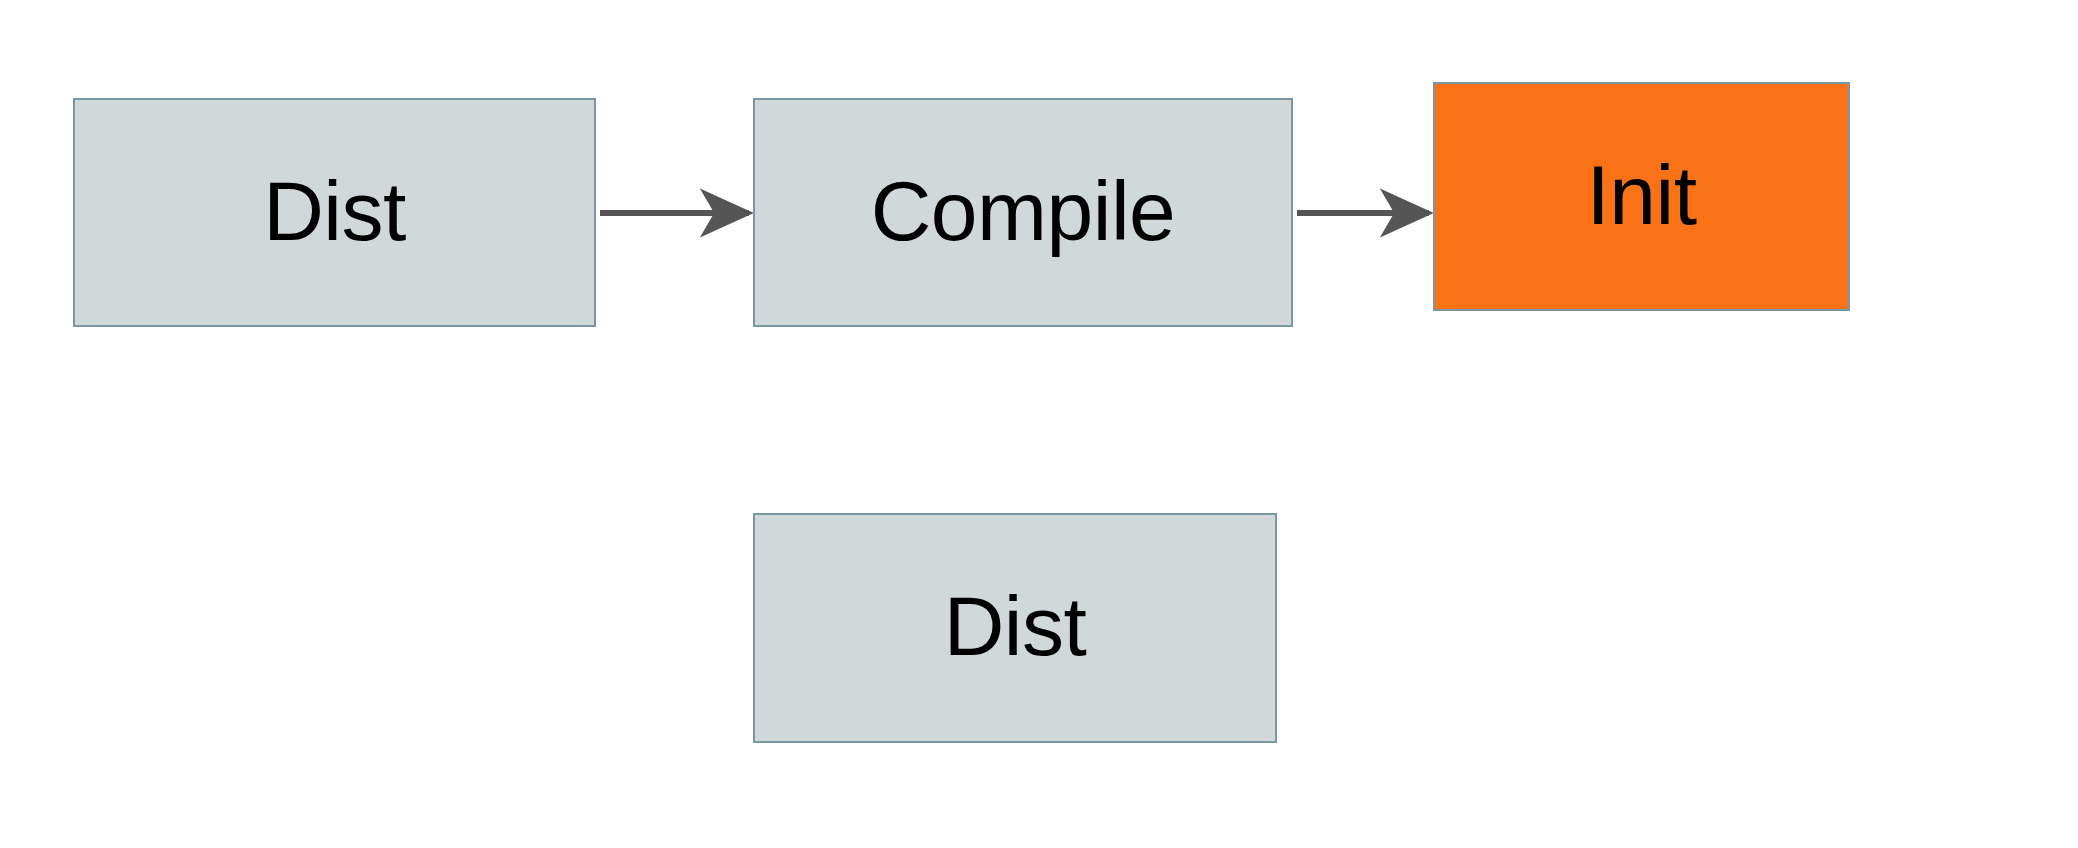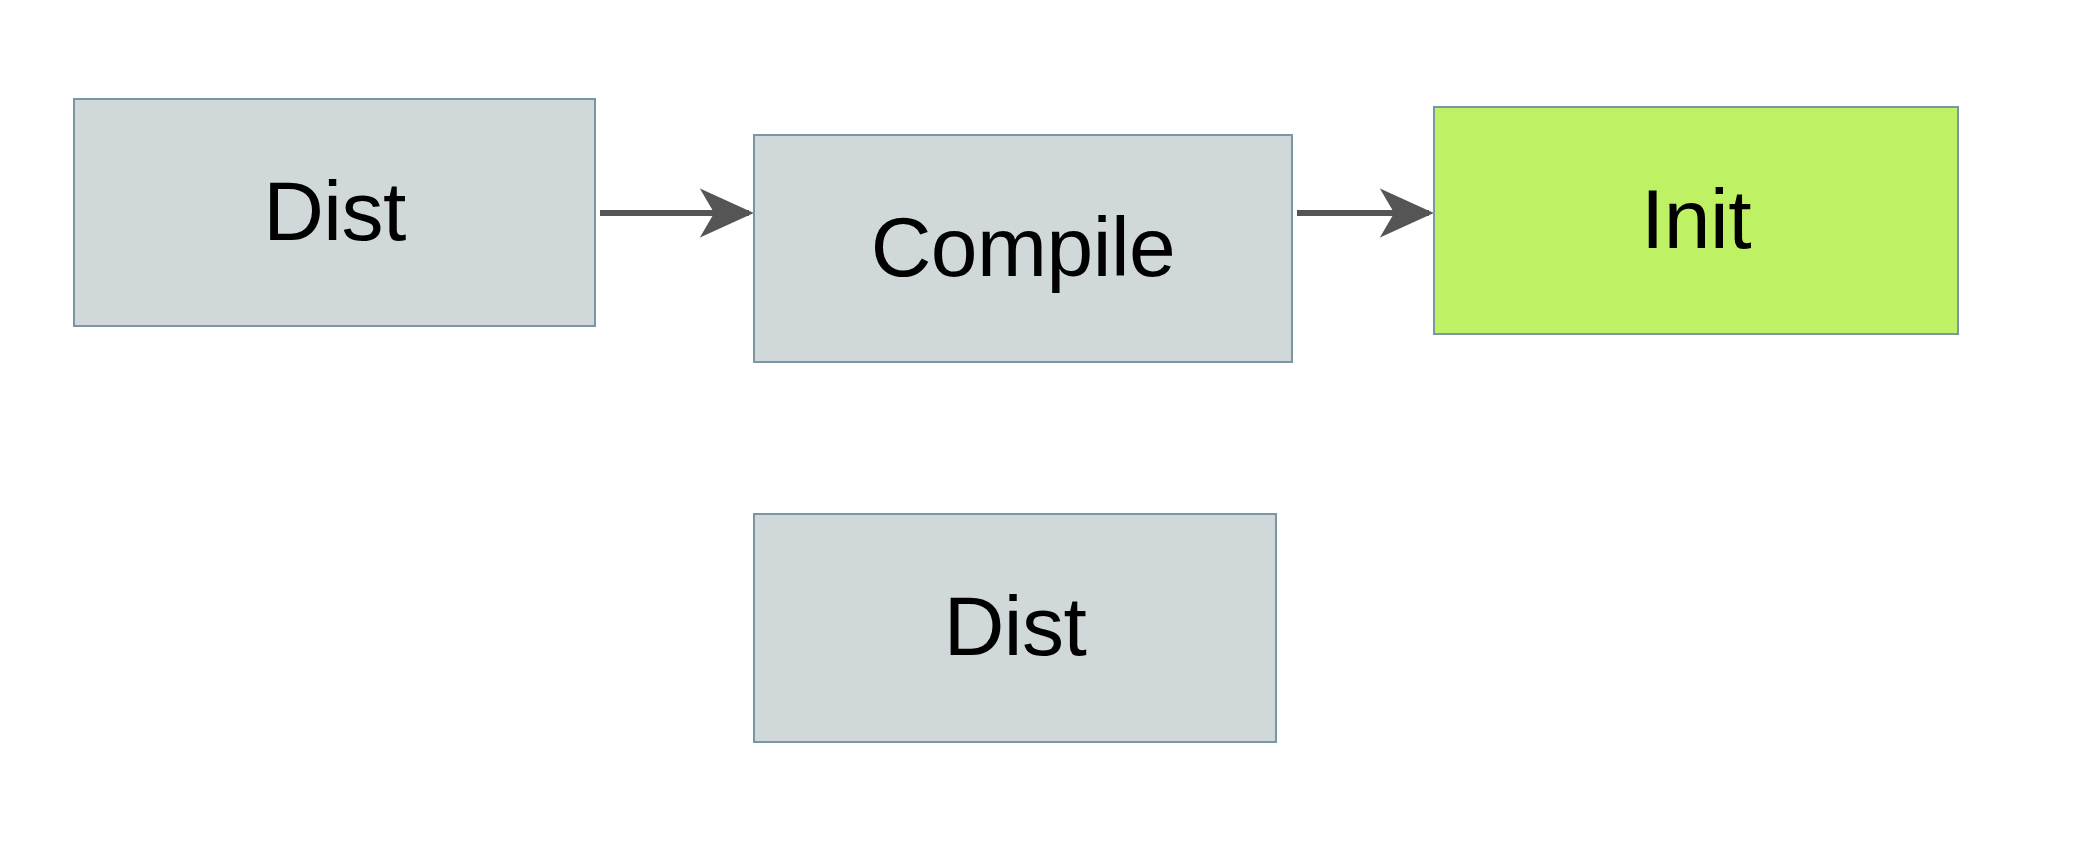--- a/index.html
+++ b/index.html
@@ -65,25 +65,25 @@
     </g>
     <g>
       <line id="edge1-line" x1="1297" y1="213" x2="1429" y2="213" stroke="#555555" stroke-width="6" marker-end="url(#arrowhead)"></line>
     </g>
   </svg>
 
   <div class="node" id="node-dist" style="left: 73px; top: 98px; width: 523px; height: 229px; background: rgb(208, 216, 218); border-color: rgb(122, 149, 163); color: rgb(0, 0, 0);">
     <span class="node-label">Dist</span>
   </div>
 
-  <div class="node" id="node-compile" style="left: 753px; top: 98px; width: 540px; height: 229px; background: rgb(208, 216, 218); border-color: rgb(122, 149, 163); color: rgb(0, 0, 0); margin-top: 36px;">
+  <div class="node" id="node-compile" style="left: 753px; top: 98px; width: 540px; height: 229px; background: rgb(208, 216, 218); border-color: rgb(122, 149, 163); color: rgb(0, 0, 0);">
     <span class="node-label">Compile</span>
   </div>
 
-  <div class="node" id="node-init" style="left: 1433px; top: 106px; width: 526px; height: 229px; background: #bef264; border-color: rgb(122, 149, 163); color: rgb(0, 0, 0);">
+  <div class="node" id="node-init" style="left: 1433px; top: 82px; width: 417px; height: 229px; background: #f97316; border-color: rgb(122, 149, 163); color: rgb(0, 0, 0);">
     <span class="node-label">Init</span>
   </div>
 
   <div class="node" id="node-clean" style="left: 753px; top: 513px; width: 524px; height: 230px; background: rgb(208, 216, 218); border-color: rgb(122, 149, 163); color: rgb(0, 0, 0);">
     <span class="node-label">Dist</span>
   </div>
 
 </div>
 
 </body></html>

